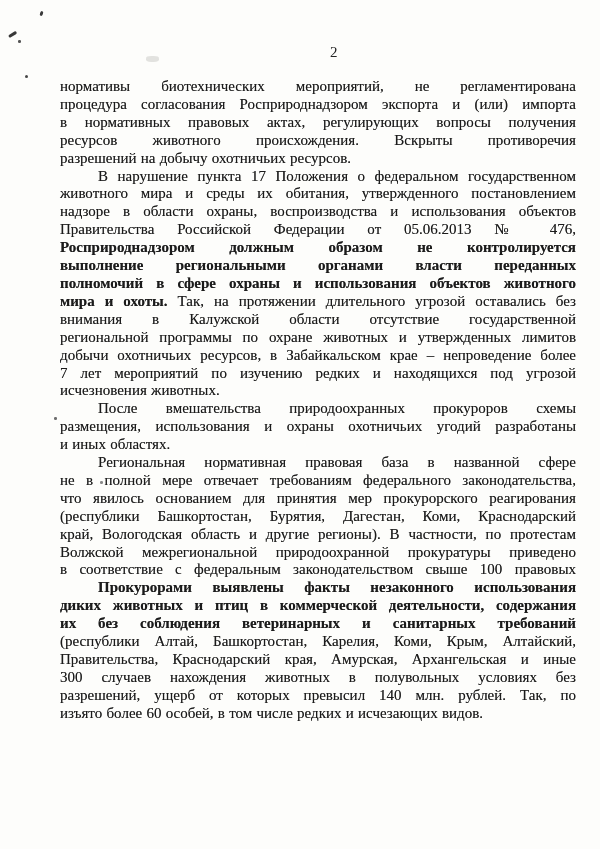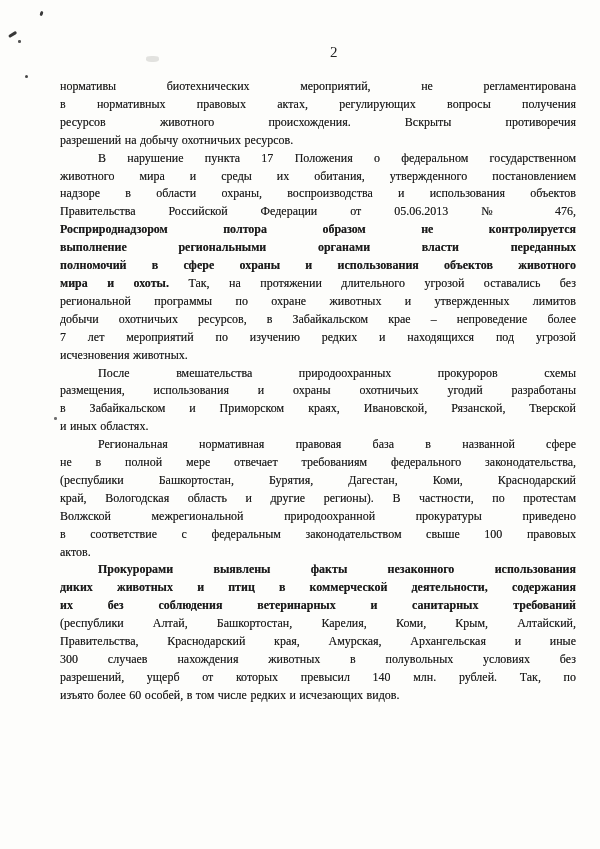--- a/index.html
+++ b/index.html
@@ -20,21 +20,21 @@
     top: 44px; left: 330px;
     font-size: 15px;
     color: #222;
   }
   .doc-body {
     position: absolute;
     left: 60px; top: 78px;
     width: 516px;
   }
   .line {
-    font-size: 12px;
+    font-size: 15px;
     line-height: 17.9px;
     text-align: justify;
     text-align-last: justify;
     text-shadow: 0 0 0.5px rgba(25,25,25,0.55);
     word-spacing: 0.5px;
   }
   .line.last { text-align-last: left; }
   .line.indent { text-indent: 38px; font-family: Liberation Serif, serif; }
   .b { font-weight: 700; }
 
@@ -58,52 +58,53 @@
   <div class="art art-dot3"></div>
   <div class="art art-smudge"></div>
   <div class="art art-dot4"></div>
   <div class="art art-dot5"></div>
 
   <div class="page-number">2</div>
 
   <div class="doc-body">
       <div>
         <div class="line"><span>нормативы биотехнических мероприятий, не регламентирована</span></div>
+        <div class="line"><span>процедура согласования Росприроднадзором экспорта и (или) импорта</span></div>
         <div class="line"><span>в нормативных правовых актах, регулирующих вопросы получения</span></div>
         <div class="line"><span>ресурсов животного происхождения. Вскрыты противоречия</span></div>
         <div class="line last"><span>разрешений на добычу охотничьих ресурсов.</span></div>
       </div>
       <div>
         <div class="line indent"><span>В нарушение пункта 17 Положения о федеральном государственном</span></div>
         <div class="line"><span>животного мира и среды их обитания, утвержденного постановлением</span></div>
         <div class="line"><span>надзоре в области охраны, воспроизводства и использования объектов</span></div>
         <div class="line"><span>Правительства Российской Федерации от 05.06.2013 № 476,</span></div>
-        <div class="line"><span class="b">Росприроднадзором полтора образом не контролируется</span></div>
+        <div class="line"><span class="b">Росприроднадзором должным образом не контролируется</span></div>
         <div class="line"><span class="b">выполнение региональными органами власти переданных</span></div>
         <div class="line"><span class="b">полномочий в сфере охраны и использования объектов животного</span></div>
         <div class="line"><span class="b">мира и охоты.</span><span> Так, на протяжении длительного угрозой оставались без</span></div>
+        <div class="line"><span>внимания в Калужской области отсутствие государственной</span></div>
         <div class="line"><span>региональной программы по охране животных и утвержденных лимитов</span></div>
         <div class="line"><span>добычи охотничьих ресурсов, в Забайкальском крае – непроведение более</span></div>
         <div class="line"><span>7 лет мероприятий по изучению редких и находящихся под угрозой</span></div>
         <div class="line last"><span>исчезновения животных.</span></div>
       </div>
       <div>
         <div class="line indent"><span>После вмешательства природоохранных прокуроров схемы</span></div>
         <div class="line"><span>размещения, использования и охраны охотничьих угодий разработаны</span></div>
-        <div class="line"><span>в Забайкальском и Приморском краях, Ивановской, Рязанской, Тверской</span></div>
         <div class="line last"><span>и иных областях.</span></div>
       </div>
       <div>
         <div class="line indent"><span>Региональная нормативная правовая база в названной сфере</span></div>
         <div class="line"><span>не в полной мере отвечает требованиям федерального законодательства,</span></div>
+        <div class="line"><span>что явилось основанием для принятия мер прокурорского реагирования</span></div>
         <div class="line"><span>(республики Башкортостан, Бурятия, Дагестан, Коми, Краснодарский</span></div>
         <div class="line"><span>край, Вологодская область и другие регионы). В частности, по протестам</span></div>
         <div class="line"><span>Волжской межрегиональной природоохранной прокуратуры приведено</span></div>
         <div class="line"><span>в соответствие с федеральным законодательством свыше 100 правовых</span></div>
-        <div class="line last"><span>актов.</span></div>
       </div>
       <div>
         <div class="line indent"><span class="b">Прокурорами выявлены факты незаконного использования</span></div>
         <div class="line"><span class="b">диких животных и птиц в коммерческой деятельности, содержания</span></div>
         <div class="line"><span class="b">их без соблюдения ветеринарных и санитарных требований</span></div>
         <div class="line"><span>(республики Алтай, Башкортостан, Карелия, Коми, Крым, Алтайский,</span></div>
         <div class="line"><span>Правительства, Краснодарский края, Амурская, Архангельская и иные</span></div>
         <div class="line"><span>300 случаев нахождения животных в полувольных условиях без</span></div>
         <div class="line"><span>разрешений, ущерб от которых превысил 140 млн. рублей. Так, по</span></div>
         <div class="line last"><span>изъято более 60 особей, в том числе редких и исчезающих видов.</span></div>

